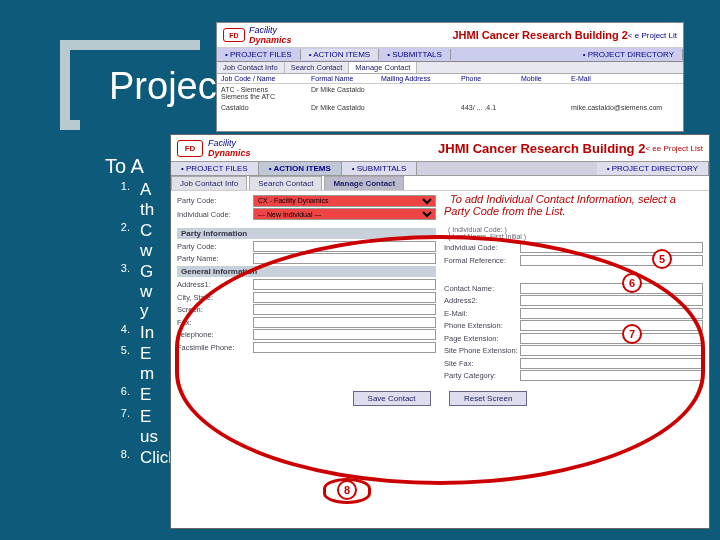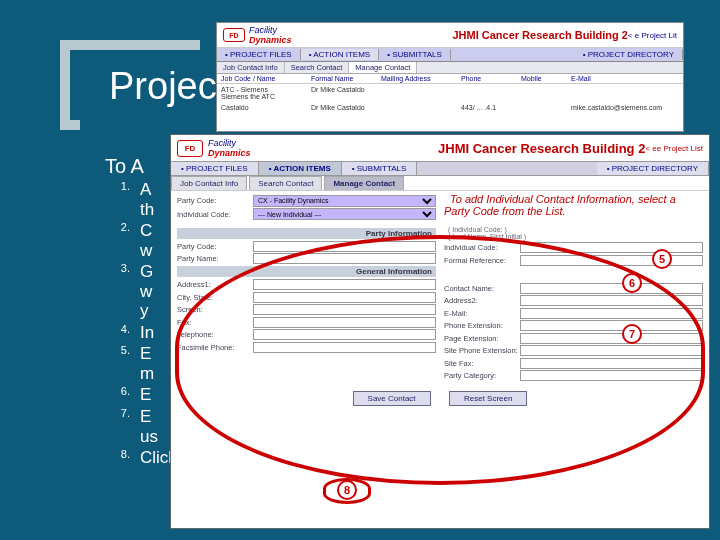--- a/index.html
+++ b/index.html
@@ -56,23 +56,23 @@
   .subtab2.active { background: #bbc; font-weight: bold; }
 
   .banner { background: #445e8a; color: #fff; font-size: 9px; font-weight: bold; padding: 2px 6px; }
   .form-note { font-size: 11px; color: #b00; font-style: italic; padding-left: 6px; }
 
   .form-area { display: flex; padding: 2px 6px; gap: 8px; }
   .form-col { flex: 1; }
   .form-line { display: flex; align-items: center; margin: 1.5px 0; font-size: 7.5px; }
   .form-label { width: 76px; color: #445; }
   .form-input { flex: 1; height: 11px; border: 1px solid #999; background: #fff; font-size: 7px; padding: 0 2px; }
-  .form-select { flex: 1; height: 12px; border: 1px solid #999; background: #c4b5fd; font-size: 7px; }
-
-  .section-hdr { background: #c8d0dc; color: #334; font-size: 8px; font-weight: bold; padding: 1px 4px; margin: 2px 0; text-align: right; }
+  .form-select { flex: 1; height: 12px; border: 1px solid #999; background: #ef4444; font-size: 7px; }
+
+  .section-hdr { background: #c8d0dc; color: #334; font-size: 8px; font-weight: bold; padding: 1px 4px; margin: 2px 0; }
 
   .btn-row { text-align: center; padding: 6px 0; }
   .form-btn { display: inline-block; padding: 2px 14px; font-size: 8px; border: 1px solid #668; background: #dde; color: #226; margin: 0 8px; cursor: pointer; }
 
   
   .annot-ring { position: absolute; border: 3px solid #c00; border-radius: 50%/40%; z-index: 30; pointer-events: none; }
   .annot-num { position: absolute; width: 20px; height: 20px; border-radius: 50%; background: #fff; border: 2px solid #c00; color: #c00; font-size: 11px; font-weight: bold; display: flex; align-items: center; justify-content: center; z-index: 35; }
 
   .big-oval { position: absolute; left: 175px; top: 235px; width: 530px; height: 250px; border: 4px solid #c00; border-radius: 50%/45%; z-index: 25; pointer-events: none; }
 </style>

